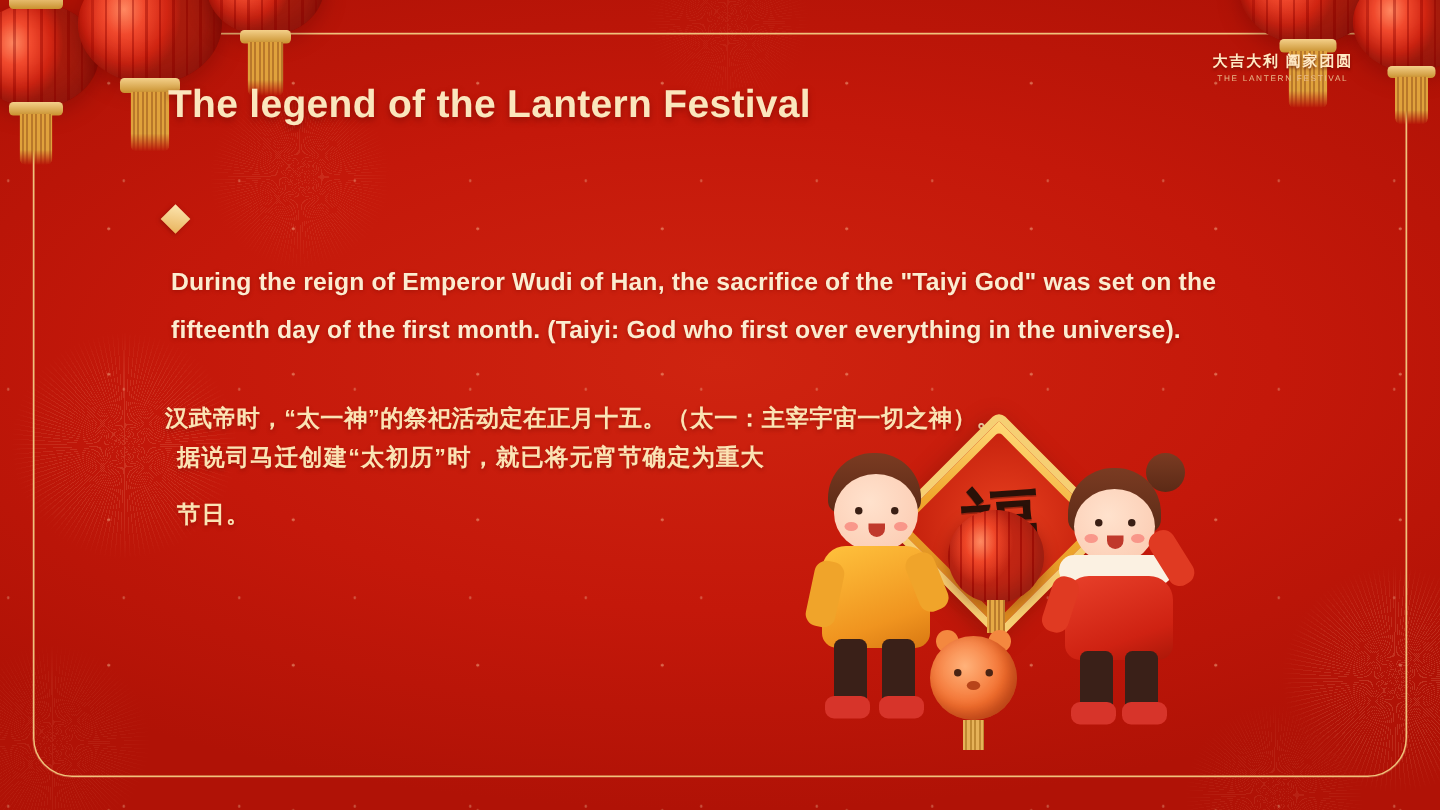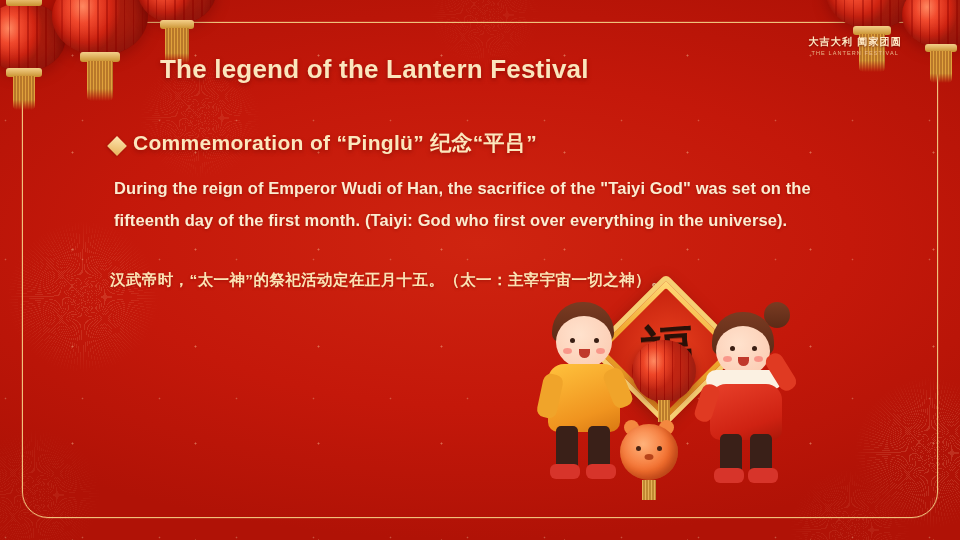--- a/index.html
+++ b/index.html
@@ -65,21 +65,21 @@
   
   .badge{position:absolute;right:58px;top:37px;text-align:center;line-height:1;}
   .badge .cn{font-size:10px;color:#ffe9c4;letter-spacing:1.2px;font-weight:700;
       text-shadow:0 1px 2px rgba(90,5,2,.6);white-space:nowrap;}
   .badge .en{font-size:5.5px;color:#e9b98a;letter-spacing:1.1px;margin-top:4px;
       white-space:nowrap;}
 
   
   .title{position:absolute;left:112px;top:55px;}
   .title .t-en{font-size:26px;font-weight:bold;color:#fbe6bd;letter-spacing:.2px;
-      text-shadow:0 2px 4px rgba(110,8,3,.55);line-height:1.12;margin-left:48px;}
+      text-shadow:0 2px 4px rgba(110,8,3,.55);line-height:1.12;}
   .title .t-cn{font-size:23px;font-weight:bold;color:#fbe6bd;letter-spacing:1px;
       text-shadow:0 2px 4px rgba(110,8,3,.55);line-height:1.2;margin-top:2px;}
 
   .subhead{position:absolute;left:110px;top:130px;width:700px;
       display:flex;align-items:flex-start;gap:9px;}
   .diamond{width:14px;height:14px;background:linear-gradient(145deg,#fde6b0,#e8b35c);
       transform:rotate(45deg);margin-top:9px;flex:none;
       box-shadow:0 1px 3px rgba(110,8,3,.5);}
   .subhead .txt{font-size:21px;font-weight:bold;color:#fce7bd;line-height:1.25;
       letter-spacing:.3px;text-shadow:0 2px 4px rgba(110,8,3,.5);}
@@ -194,27 +194,27 @@
     <div class="cn">大吉大利 阖家团圆</div>
     <div class="en">THE LANTERN FESTIVAL</div>
   </div>
 
   <div class="title">
     <div class="t-en">The legend of the Lantern Festival</div>
   </div>
 
   <div class="subhead">
     <div class="diamond"></div>
-    <div class="txt">Commemoration of “Pinglü” 纪念“平吕”</div>
   </div>
 
   <div class="para-en">During the reign of Emperor Wudi of Han, the sacrifice of the "Taiyi God" was set on the fifteenth day of the first month. (Taiyi: God who first over everything in the universe).</div>
   <div class="para-cn">汉武帝时，“太一神”的祭祀活动定在正月十五。（太一：主宰宇宙一切之神）。</div>
 
   <div class="para2">
+    <div class="cnl">据说司马迁创建“太初历”时，就已将元宵节确定为重大节日。</div>
   </div>
 
   <div class="illus">
 
     <div class="fu-sign">
       <div class="inner"></div>
     </div>
     <div class="fu-char">福</div>
 
     <div class="ill-lantern">

